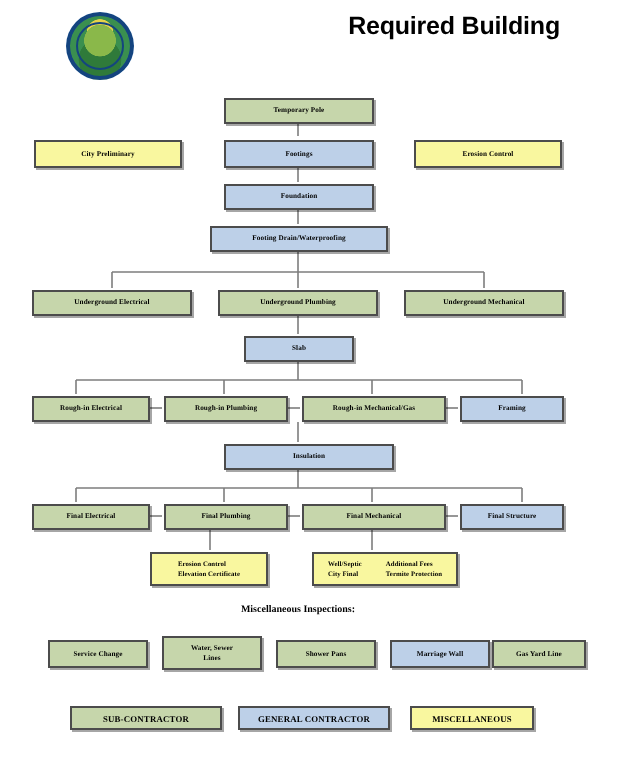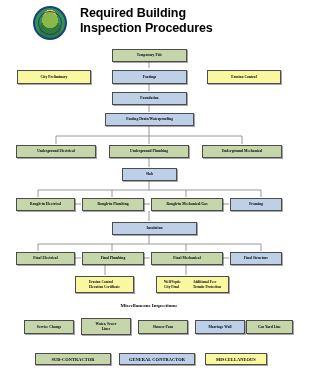--- a/index.html
+++ b/index.html
@@ -38,21 +38,21 @@
     position: absolute;
     left: 5px; top: 5px;
     right: 5px; bottom: 5px;
     border-radius: 50%;
     border: 1px solid #14447f;
   }
   #title {
     position: absolute;
     left: 80px; top: 6px;
     width: 200px;
-    text-align: left;
+    text-align: right;
     font-family: "Liberation Sans", sans-serif;
     font-weight: bold;
     font-size: 12.5px;
     line-height: 15px;
     color: #000;
     letter-spacing: -0.1px;
   }
 
   
   #chart {
@@ -132,21 +132,20 @@
     white-space: pre-line;
   }
 </style>
 </head>
 <body>
 
 <div id="header">
   <div id="logo"></div>
   <div id="title">
     <div>Required Building</div>
-    <div>Inspection Procedures</div>
   </div>
 </div>
 
 <svg id="connectors" viewBox="0 0 298 386" xmlns="http://www.w3.org/2000/svg">
   <g stroke="#7d7d7d" stroke-width="0.8" fill="none">
 
     <line x1="149" y1="62" x2="149" y2="68"></line>
 
     <line x1="149" y1="84" x2="149" y2="91"></line>
 

